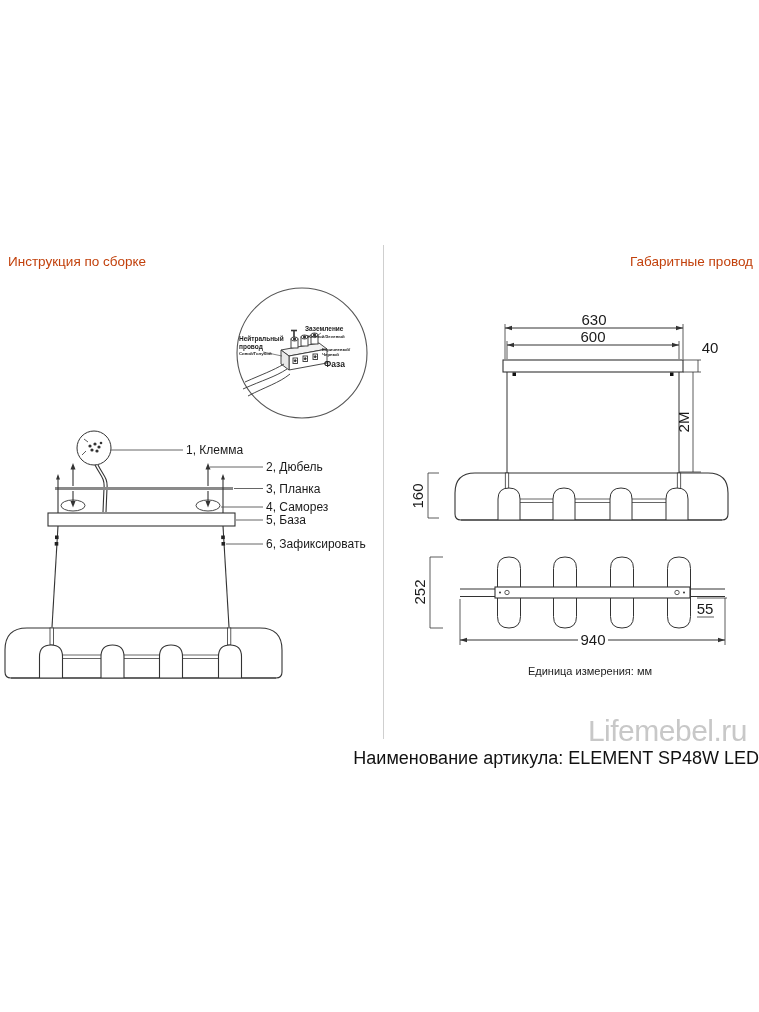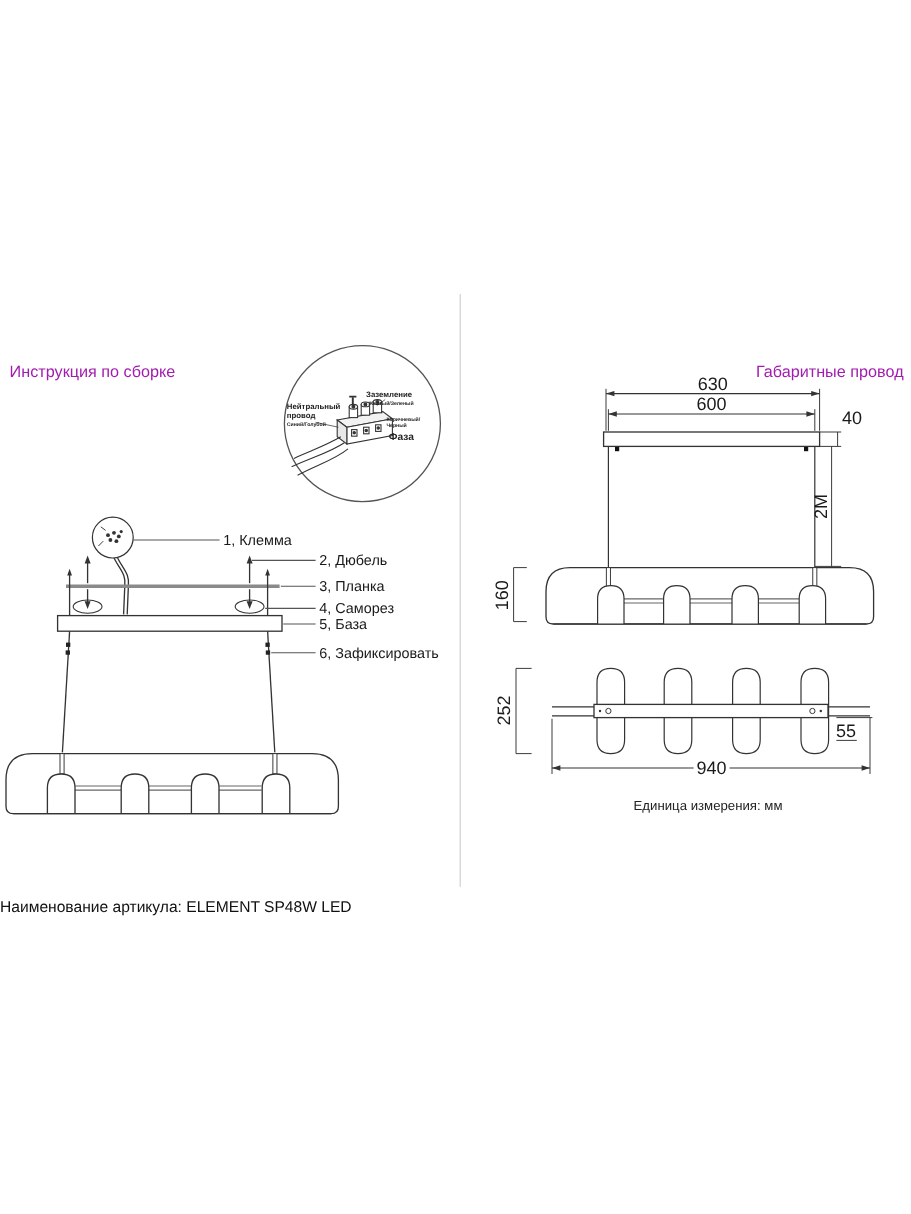--- a/index.html
+++ b/index.html
@@ -1,24 +1,24 @@
 <!DOCTYPE html>
 <html><head>
 <meta charset="utf-8">
 <style>
   html,body{margin:0;padding:0;background:#ffffff;}
   #page{
     position:relative;width:759px;height:1012px;background:#ffffff;overflow:hidden;
     font-family:"Liberation Sans",sans-serif;color:#1a1a1a;
   }
   .abs{position:absolute;}
-  .hdr{font-size:13.5px;color:#a21caf;margin-top:48px;}
+  .hdr{font-size:13.5px;color:#c2410c;}
   .divider{width:1px;background:#cfcfcf;}
   .wm{font-size:30px;color:#c8c8c8;letter-spacing:-0.5px;}
-  .article{font-size:13px;color:#111;text-align:left;width:100%;}
+  .article{font-size:18px;color:#111;text-align:right;width:100%;}
   svg text{font-family:"Liberation Sans",sans-serif;fill:#1a1a1a;}
   text.dim{font-size:15px;}
   text.callout{font-size:12px;}
   text.units{font-size:11px;fill:#222;}
   text.wlab{font-weight:bold;fill:#222;}
 </style>
 </head>
 <body>
 
 <div id="page">
@@ -260,16 +260,17 @@
     <text class="dim" x="210" y="42" text-anchor="middle">600</text>
     <text class="dim" x="327" y="53" text-anchor="middle">40</text>
     <text class="dim" text-anchor="middle" transform="translate(306,122) rotate(-90)">2M</text>
     <text class="dim" text-anchor="middle" transform="translate(40,196) rotate(-90)">160</text>
     <text class="dim" text-anchor="middle" transform="translate(42,292) rotate(-90)">252</text>
     <text class="dim" x="322" y="314" text-anchor="middle">55</text>
     <text class="dim" x="210" y="345" text-anchor="middle">940</text>
     <text class="units" x="207" y="375" text-anchor="middle">Единица измерения: мм</text>
   </svg>
 
+  <div class="abs wm" style="right:12px;top:714px;">Lifemebel.ru</div>
 
   <div class="abs article" style="left:0;top:748px;">Наименование артикула: ELEMENT SP48W LED</div>
 
 </div>
 
 </body></html>

